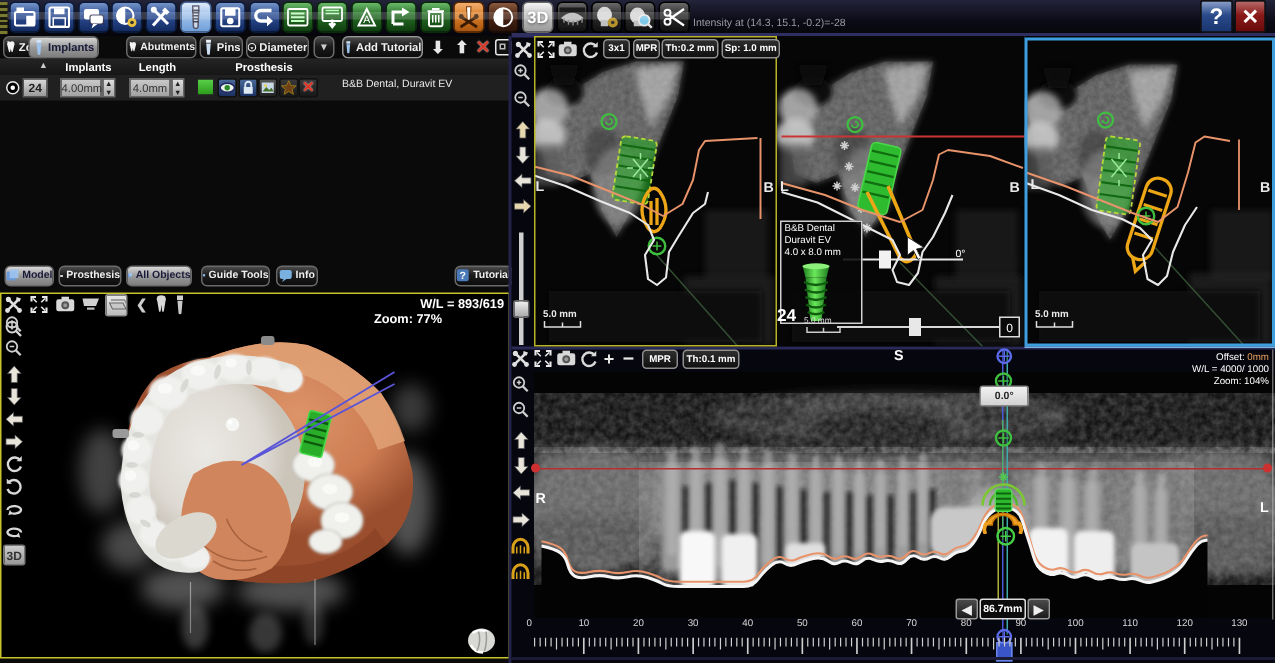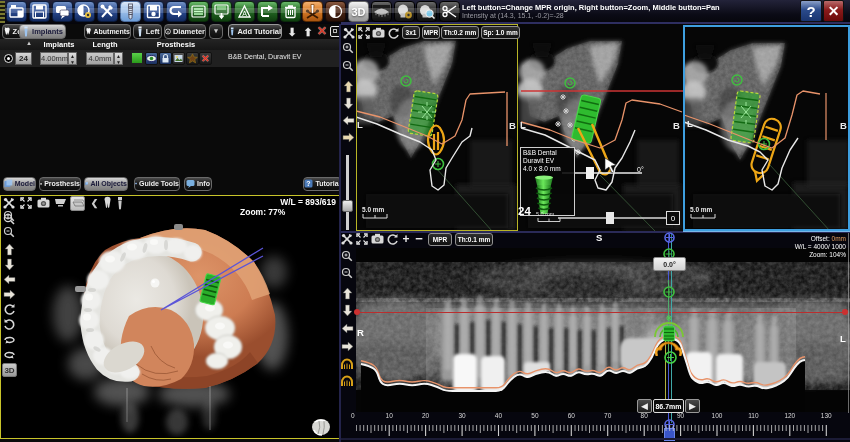--- a/index.html
+++ b/index.html
@@ -144,21 +144,20 @@
         <path d="M15 14 l2.5 2.5" stroke="#e8e8e8" stroke-width="1.6"></path>
       </svg>
     </div>
 <div class="ab" style="left:439px;top:1px;width:21px;height:21px;border-radius:4px;background:linear-gradient(#6a6a6a,#2a2a2a 45%,#101010);border:1px solid #000;overflow:hidden">
       <svg width="19" height="19" viewBox="0 0 19 19">
         <path d="M16 4 L6 11 M16 15 L6 8" stroke="#fff" stroke-width="1.5"></path>
         <circle cx="5" cy="6.5" r="2" fill="none" stroke="#fff" stroke-width="1.3"></circle>
         <circle cx="5" cy="12.5" r="2" fill="none" stroke="#fff" stroke-width="1.3"></circle>
       </svg>
     </div>
-<div class="ab " style="left:462px;top:3px;width:330px;height:9px;color:#fff;font-size:7.5px;font-weight:bold;white-space:nowrap">Left button=Change MPR origin, Right button=Zoom, Middle button=Pan</div>
 <div class="ab " style="left:462px;top:12px;width:300px;height:9px;color:#9a9aa2;font-size:7px;white-space:nowrap">Intensity at (14.3, 15.1, -0.2)=-28</div>
 <div class="ab" style="left:800px;top:0;width:22px;height:22px;background:linear-gradient(#8aa0c8,#2a4a8a 45%,#1a3570);border:1px solid #111;border-radius:2px;color:#fff;font-weight:bold;font-size:15px;text-align:center;line-height:21px">?</div>
 <div class="ab" style="left:823px;top:0;width:21px;height:22px;background:linear-gradient(#b86a6a,#8a1a1a 45%,#6a0a0a);border:1px solid #111;border-radius:2px;color:#fff;font-weight:bold;font-size:14px;text-align:center;line-height:21px">✕</div>
 <div class="ab " style="left:0px;top:24px;width:341px;height:418px;background:#0a0a0a"></div>
 <div class="tab ab" style="left:2px;top:24px;width:32px;height:14.5px;font-size:7.5px">
       <svg width="9" height="10" viewBox="0 0 9 10">
         <path d="M1.5 1.5 q1.5 -1.5 3 0 q1.5 -1.5 3 0 q1 1.5 0 3.5 l-1 4 q-0.5 1 -1 0 l-0.5 -2.5 -0.5 2.5 q-0.5 1 -1 0 l-1 -4 q-1 -2 0 -3.5Z" fill="#f4f4f4"></path>
       </svg>
       <span>Zoom</span>
     </div>
@@ -173,21 +172,21 @@
       <svg width="9" height="10" viewBox="0 0 9 10">
         <path d="M1.5 1.5 q1.5 -1.5 3 0 q1.5 -1.5 3 0 q1 1.5 0 3.5 l-1 4 q-0.5 1 -1 0 l-0.5 -2.5 -0.5 2.5 q-0.5 1 -1 0 l-1 -4 q-1 -2 0 -3.5Z" fill="#f4f4f4"></path>
       </svg>
       <span>Abutments</span>
     </div>
 <div class="tab ab" style="left:133px;top:24px;width:29px;height:14.5px;font-size:7.5px">
       <svg width="8" height="11" viewBox="0 0 8 11">
         <rect x="2.4" y="0.5" width="3.2" height="2" fill="#eef4fc"></rect>
         <path d="M2.5 3 h3 l-0.6 7 a1 1 0 0 1 -1.8 0Z" fill="#cddff2"></path>
       </svg>
-      <span>Left</span>
+      <span>Pins</span>
     </div>
 <div class="tab ab" style="left:164px;top:24px;width:42px;height:14.5px;font-size:7.5px">
       <svg width="8" height="9" viewBox="0 0 8 9">
         <circle cx="4" cy="4.5" r="3.4" fill="none" stroke="#eee" stroke-width="1.1"></circle>
         <path d="M2.5 4.5 h3 l-1.5 2Z" fill="#eee"></path>
       </svg>
       <span>Diameter</span>
     </div>
 <div class="tab ab" style="left:209px;top:24px;width:14px;height:14.5px;font-size:7px;color:#ccc">▾</div>
 <div class="tab ab" style="left:228px;top:24px;width:54px;height:14.5px;font-size:7.5px;border-color:#999">
@@ -445,21 +444,21 @@
       </svg>
     </div>
 <div class="ab " style="left:3px;top:213px;width:13px;height:13px;">
       <svg width="12" height="12" viewBox="0 0 12 12">
         <circle cx="5" cy="5" r="3.6" fill="none" stroke="#d8d8d8" stroke-width="1.3"></circle>
         <path d="M7.8 7.8 L11 11" stroke="#d8d8d8" stroke-width="1.6"></path>
         <path d="M3.4 5 h3.2 M5 3.4 v3.2" stroke="#d8d8d8" stroke-width="1"></path>
       </svg>
     </div>
 <div class="ab " style="left:240px;top:197px;width:96px;height:9px;color:#fff;font-size:8.5px;font-weight:bold;text-align:right">W/L = 893/619</div>
-<div class="ab " style="left:240px;top:207px;width:96px;height:9px;color:#fff;font-size:8.5px;font-weight:bold;text-align:left">Zoom: 77%</div>
+<div class="ab " style="left:224px;top:207px;width:96px;height:9px;color:#fff;font-size:8.5px;font-weight:bold;text-align:center">Zoom: 77%</div>
 <div class="ab " style="left:3px;top:210px;width:13px;height:13px;">
       <svg width="12" height="12" viewBox="0 0 12 12">
         <circle cx="5" cy="5" r="3.5" fill="none" stroke="#cfcfcf" stroke-width="1.2"></circle>
         <path d="M7.6 7.6 L10.8 10.8" stroke="#cfcfcf" stroke-width="1.5"></path>
         <path d="M3.5 5 h3 M5 3.5 v3" stroke="#cfcfcf"></path>
       </svg>
     </div>
 <div class="ab " style="left:3px;top:226px;width:13px;height:13px;">
       <svg width="12" height="12" viewBox="0 0 12 12">
         <circle cx="5" cy="5" r="3.5" fill="none" stroke="#cfcfcf" stroke-width="1.2"></circle>

